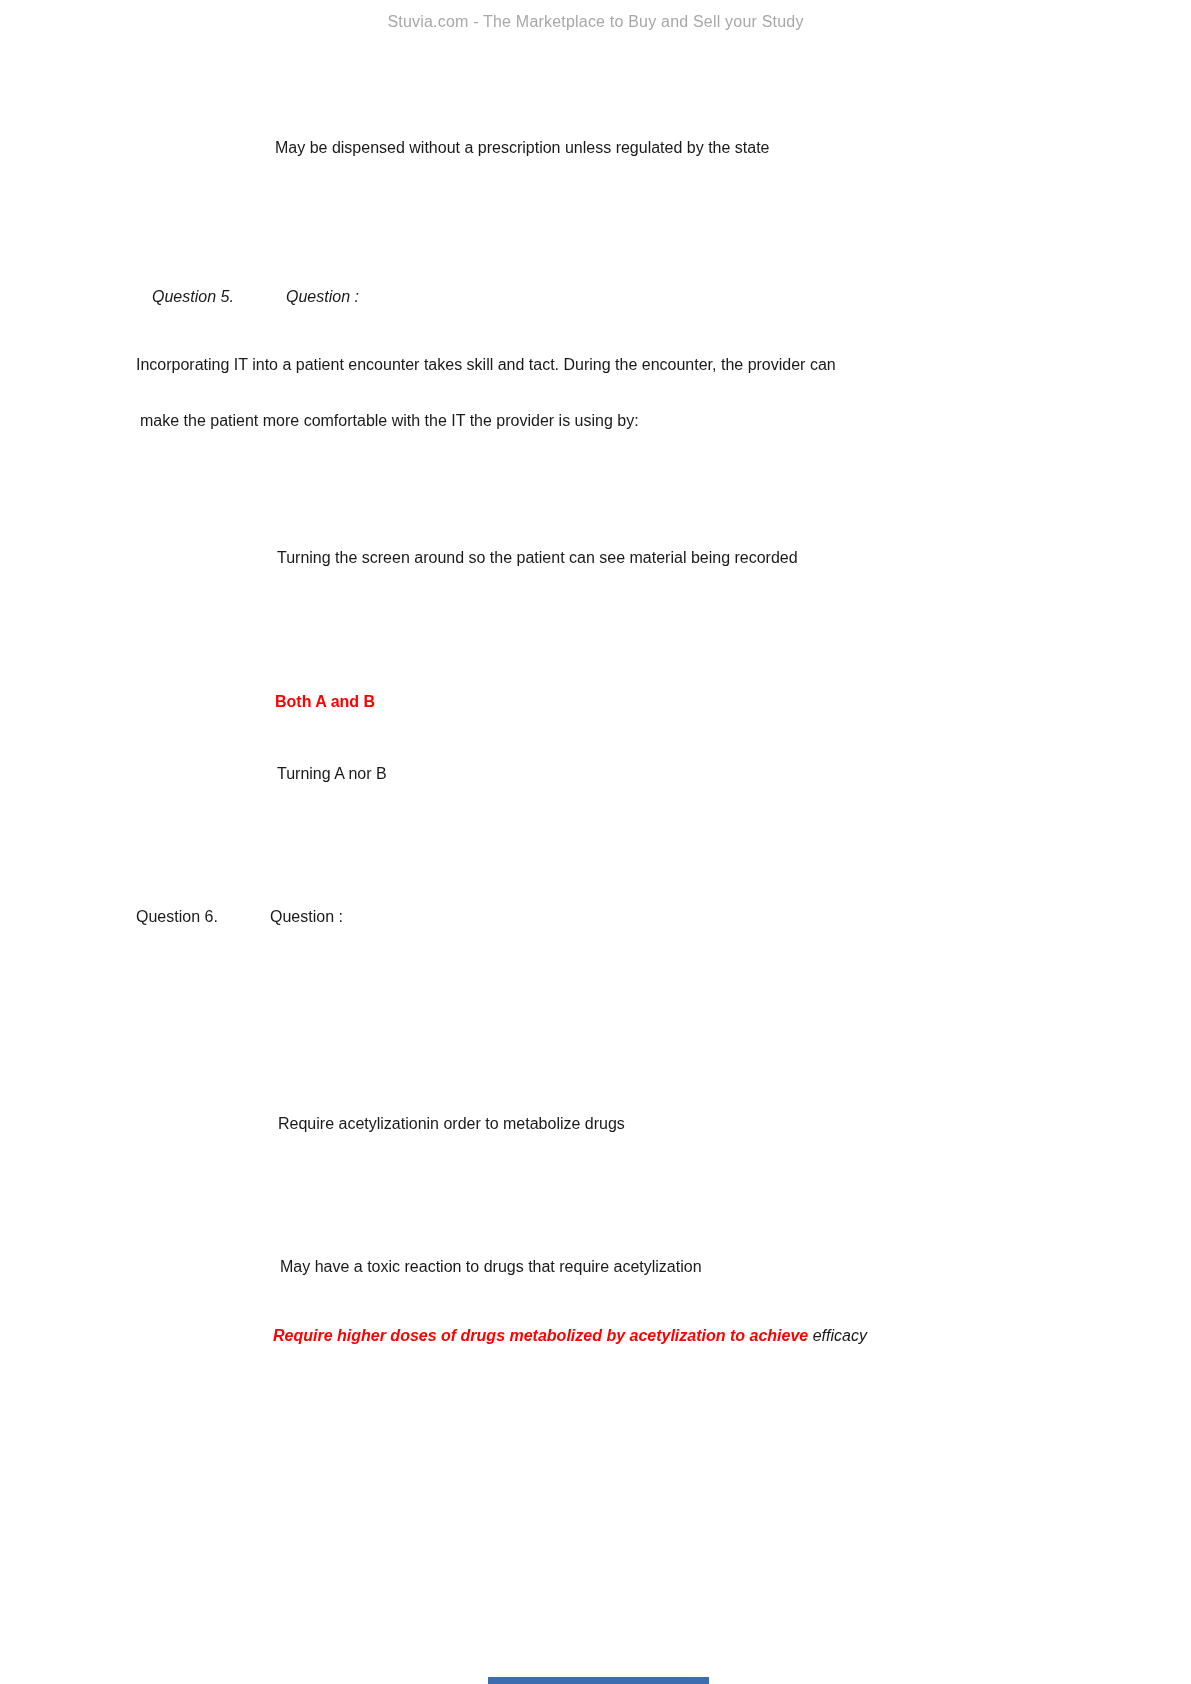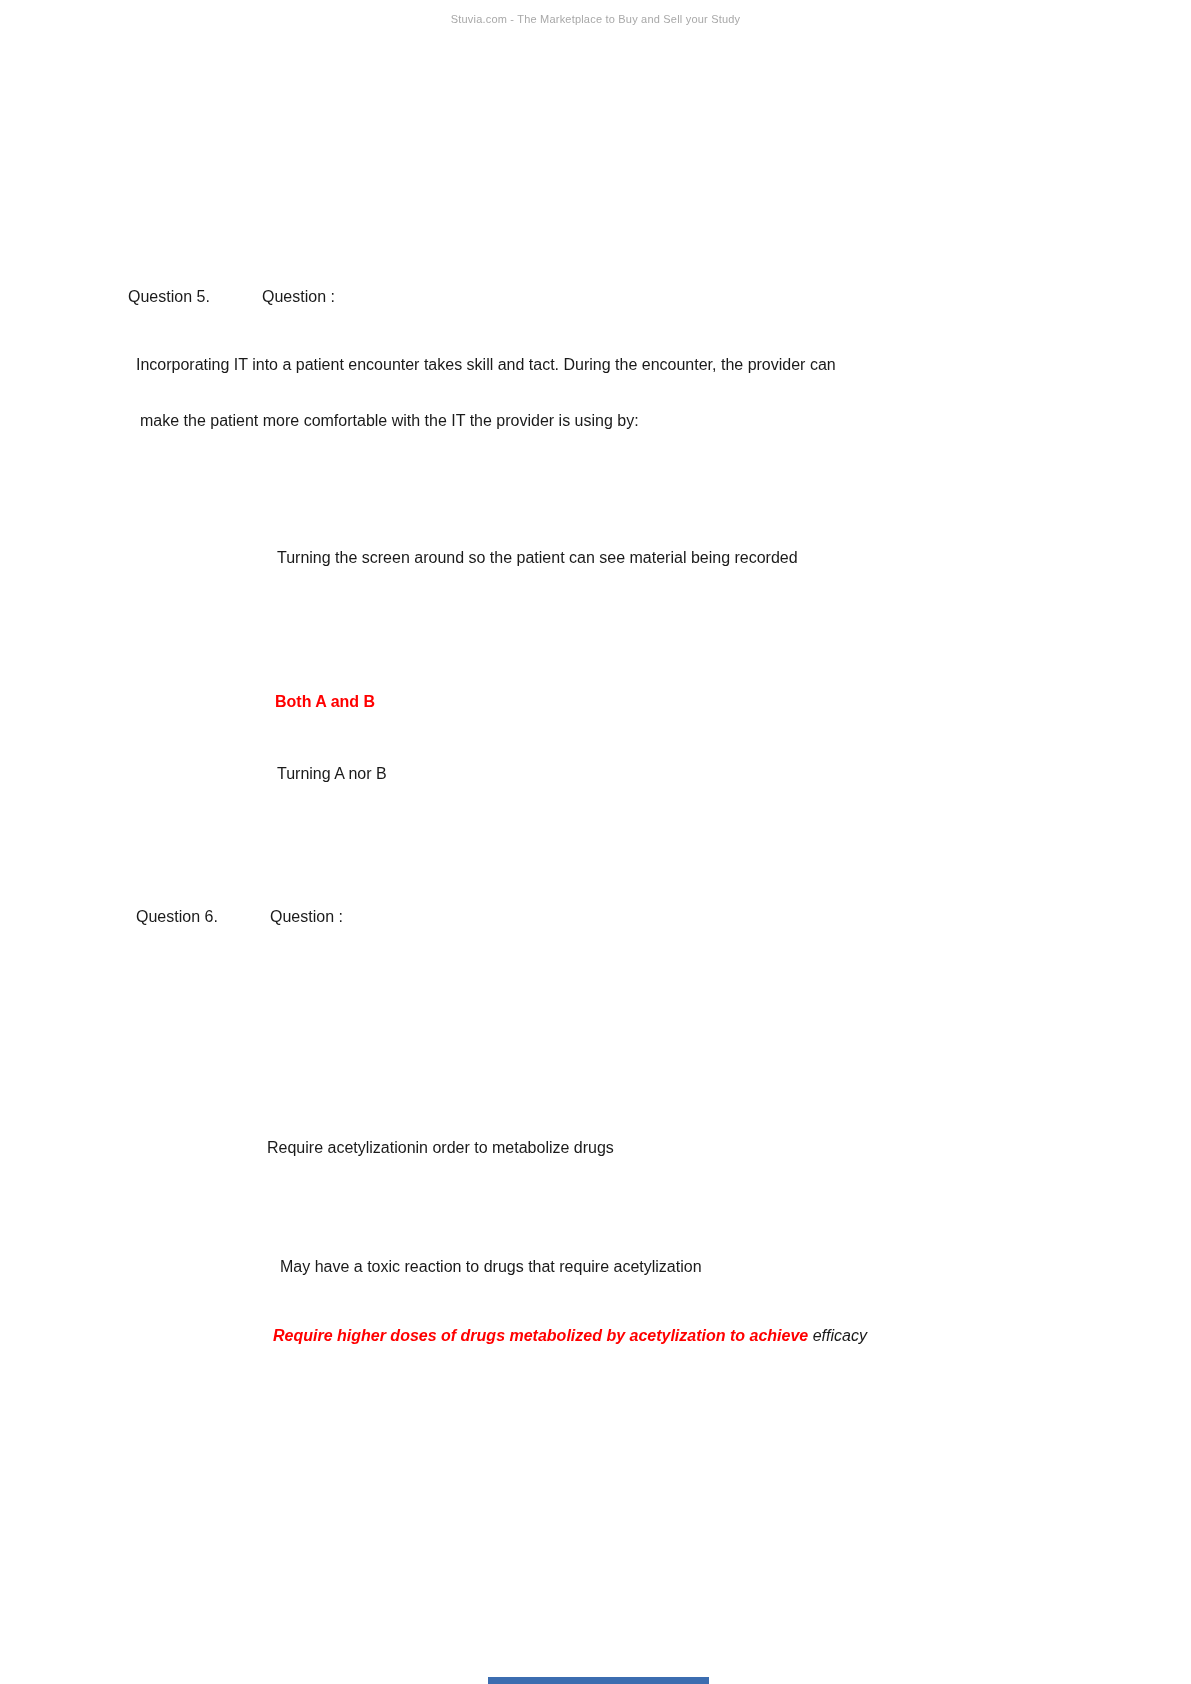--- a/index.html
+++ b/index.html
@@ -15,21 +15,21 @@
     font-family: "Liberation Sans", sans-serif;
     color: var(--text, #1a1a1a);
     overflow: hidden;
   }
   .watermark {
     position: absolute;
     top: 13px;
     left: 0;
     width: 100%;
     text-align: center;
-    font-size: 11px;
+    font-size: 16px;
     color: var(--watermark_gray, #a8a8a8);
     letter-spacing: 0.2px;
   }
   .tline {
     position: absolute;
     font-size: 16px;
     white-space: nowrap;
     color: var(--text, #1a1a1a);
   }
   .q-row .q-label {
@@ -49,38 +49,39 @@
     background: var(--footer_blue, #3c6db0);
   }
 </style>
 </head>
 <body>
 
 <div class="page">
 
   <div class="watermark">Stuvia.com - The Marketplace to Buy and Sell your Study</div>
 
+  <div class="tline" style="left:275px; top:139px;">May be dispensed without a prescription unless regulated by the state</div>
 
-  <div class="tline q-row" style="left:128px; top:288px;">
+  <div class="tline q-row" style="left:152px; top:288px;font-style:italic;">
     <span class="q-label">Question 5.</span><span>Question :</span>
   </div>
 
   <div class="tline" style="left:136px; top:356px;">Incorporating IT into a patient encounter takes skill and tact. During the encounter, the provider can</div>
   <div class="tline" style="left:277px; top:549px;">Turning the screen around so the patient can see material being recorded</div>
 
   <div class="tline" style="left:140px; top:412px;">make the patient more comfortable with the IT the provider is using by:</div>
   <div class="tline red-bold" style="left:275px; top:693px;">Both A and B</div>
   <div class="tline" style="left:277px; top:765px;">Turning A nor B</div>
 
   <div class="tline q-row" style="left:136px; top:908px;">
     <span class="q-label">Question 6.</span><span>Question :</span>
   </div>
 
 
-  <div class="tline" style="left:267px; top:1115px;margin-top:24px;">Require acetylizationin order to metabolize drugs</div>
+  <div class="tline" style="left:278px; top:1115px;">Require acetylizationin order to metabolize drugs</div>
   <div class="tline" style="left:280px; top:1258px;">May have a toxic reaction to drugs that require acetylization</div>
   <div class="tline" style="left:273px; top:1327px;font-style:italic;">
     <span class="red-bold">Require higher doses of drugs metabolized by acetylization to achieve</span><span> efficacy</span>
   </div>
 
   <div class="footer-bar"></div>
 
 </div>
 
 </body></html>

